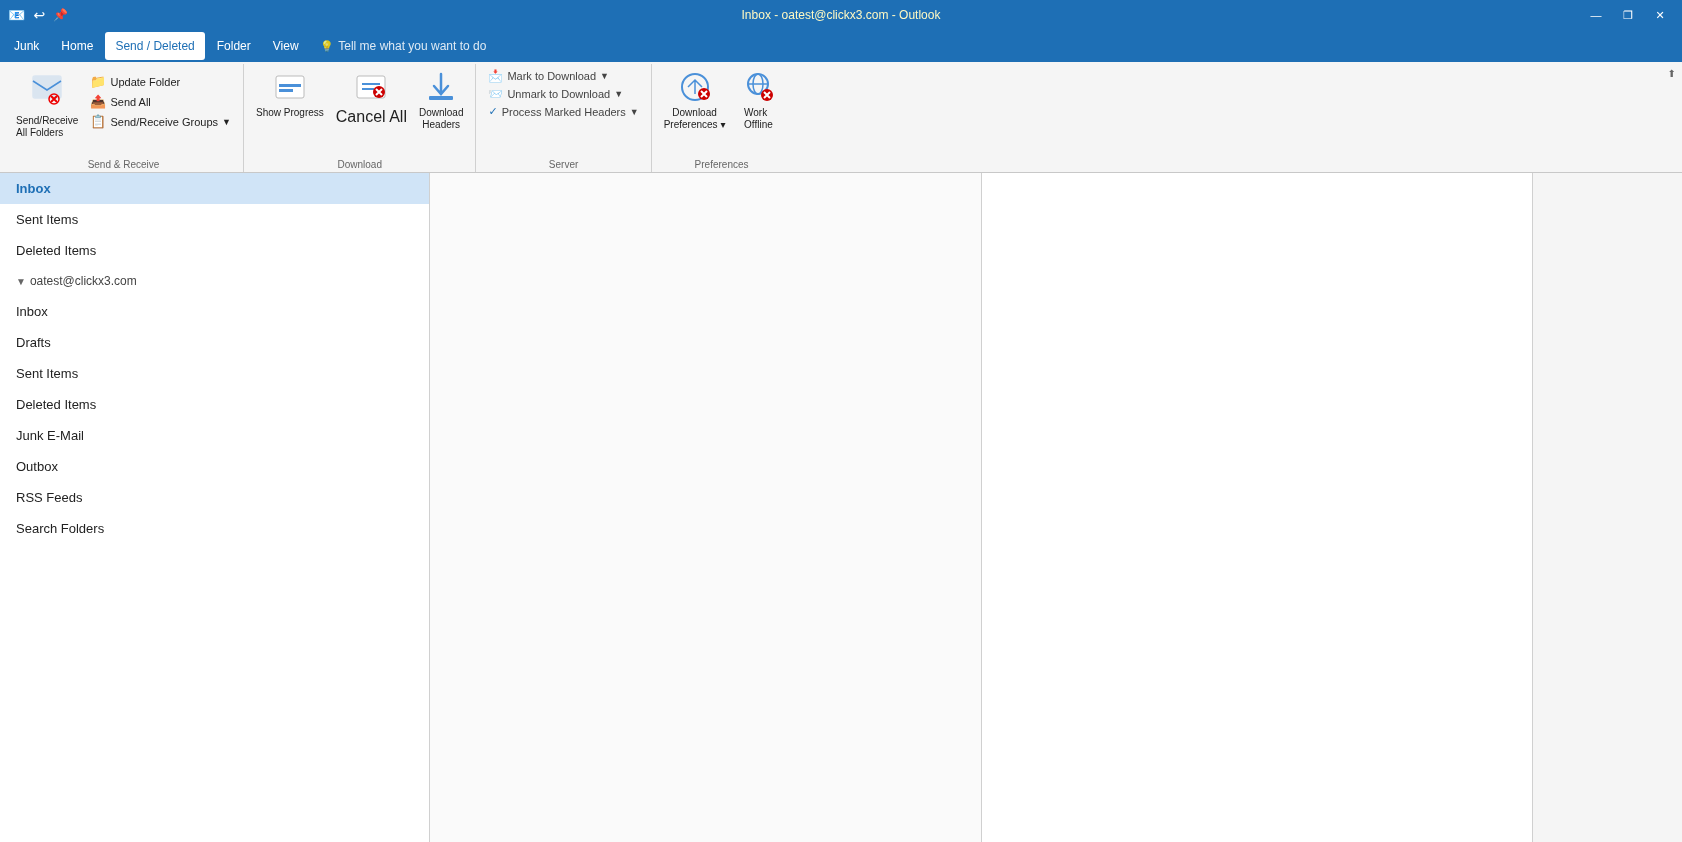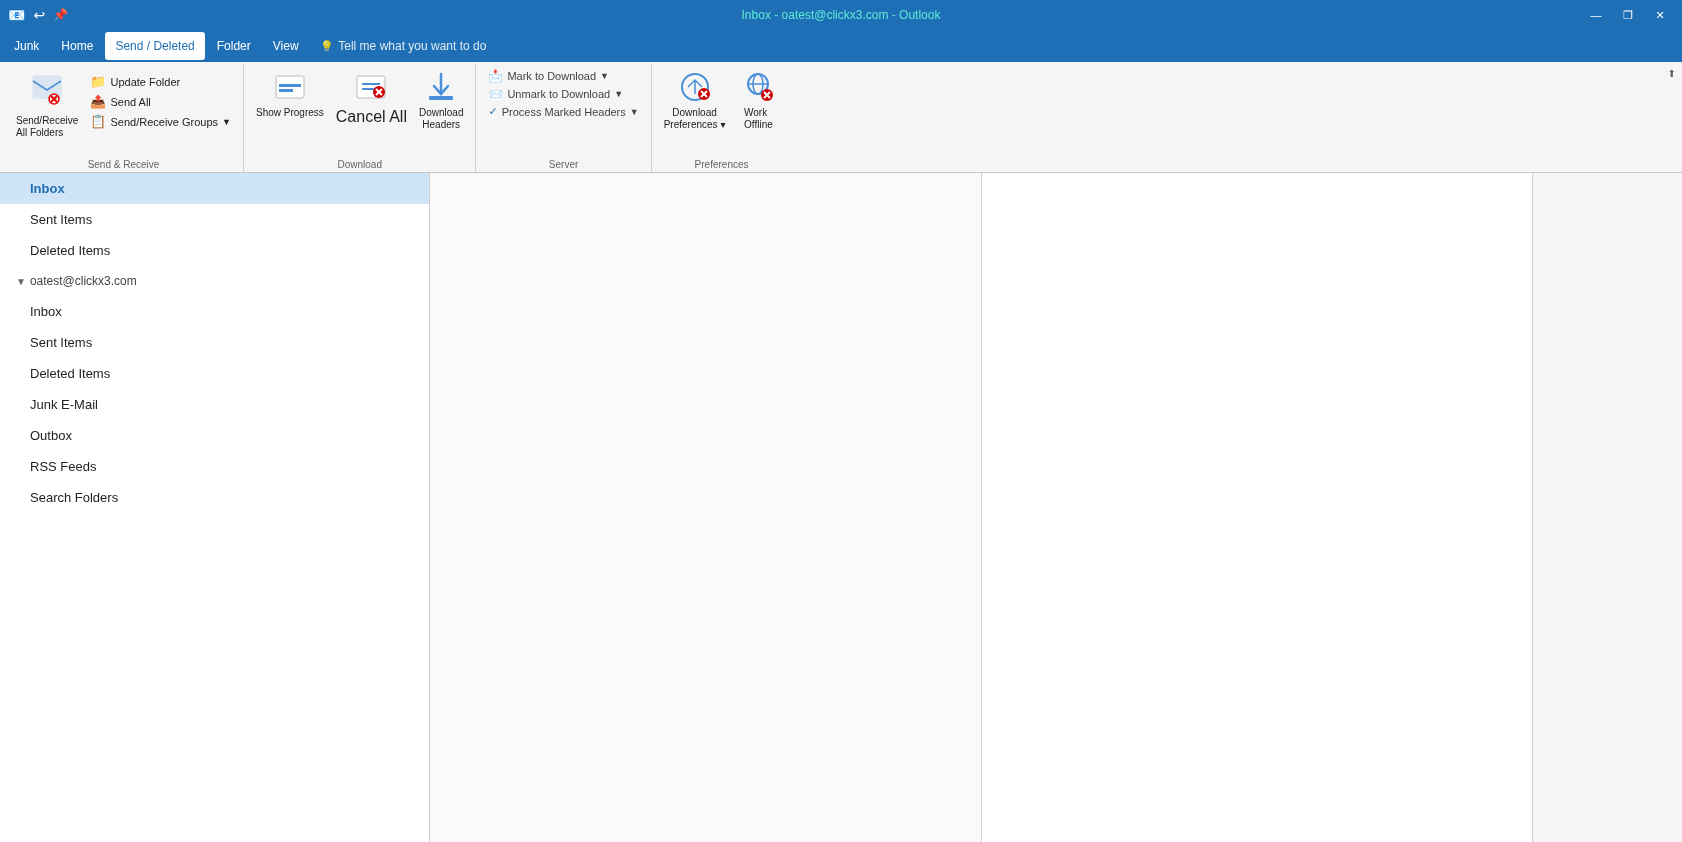--- a/index.html
+++ b/index.html
@@ -12,21 +12,21 @@
       display: flex;
       align-items: center;
       justify-content: space-between;
       padding: 0 8px;
       color: white;
     }
     .title-bar-left { display: flex; align-items: center; gap: 8px; }
     .title-bar-icon { font-size: 14px; color: white; }
     .title-bar-undo { font-size: 14px; cursor: pointer; color: white; }
     .title-bar-pin { font-size: 12px; cursor: pointer; color: white; }
-    .title-bar-title { position: absolute; left: 50%; transform: translateX(-50%); color: #5eead4; font-size: 12px; }
+    .title-bar-title { position: absolute; left: 50%; transform: translateX(-50%); color: #fef9c3; font-size: 12px; }
     .title-bar-controls { display: flex; gap: 4px; }
     .title-btn { width: 28px; height: 22px; display: flex; align-items: center; justify-content: center; cursor: pointer; color: white; font-size: 11px; }
 
     
     .menu-bar {
       background: #1e6fb5;
       height: 32px;
       display: flex;
       align-items: center;
       padding: 0 4px;
@@ -120,21 +120,21 @@
     }
 
     
     .sidebar {
       width: 430px;
       background: white;
       border-right: 1px solid #d0d0d0;
       overflow-y: auto;
     }
     .sidebar-item {
-      padding: 8px 30px;
+      padding: 8px 16px;
       cursor: pointer;
       font-size: 13px;
       color: #222;
       border-bottom: none;
     }
     .sidebar-item.active { background: #d0e4f7; color: #1e6fb5; font-weight: bold; }
     .sidebar-section-header {
       padding: 8px 16px;
       font-size: 12px;
       color: #444;
@@ -344,20 +344,21 @@
 
     <div class="sidebar-item active">Inbox</div>
     <div class="sidebar-item">Sent Items</div>
     <div class="sidebar-item">Deleted Items</div>
 
     <div class="sidebar-section-header">
       <span class="collapse-icon">▼</span>
       <span>oatest@clickx3.com</span>
     </div>
     <div class="sidebar-item">Inbox</div>
+    <div class="sidebar-item">Drafts</div>
     <div class="sidebar-item">Sent Items</div>
     <div class="sidebar-item">Deleted Items</div>
     <div class="sidebar-item">Junk E-Mail</div>
     <div class="sidebar-item">Outbox</div>
     <div class="sidebar-item">RSS Feeds</div>
     <div class="sidebar-item">Search Folders</div>
   </div>
 
   <div class="email-list"></div>
 

